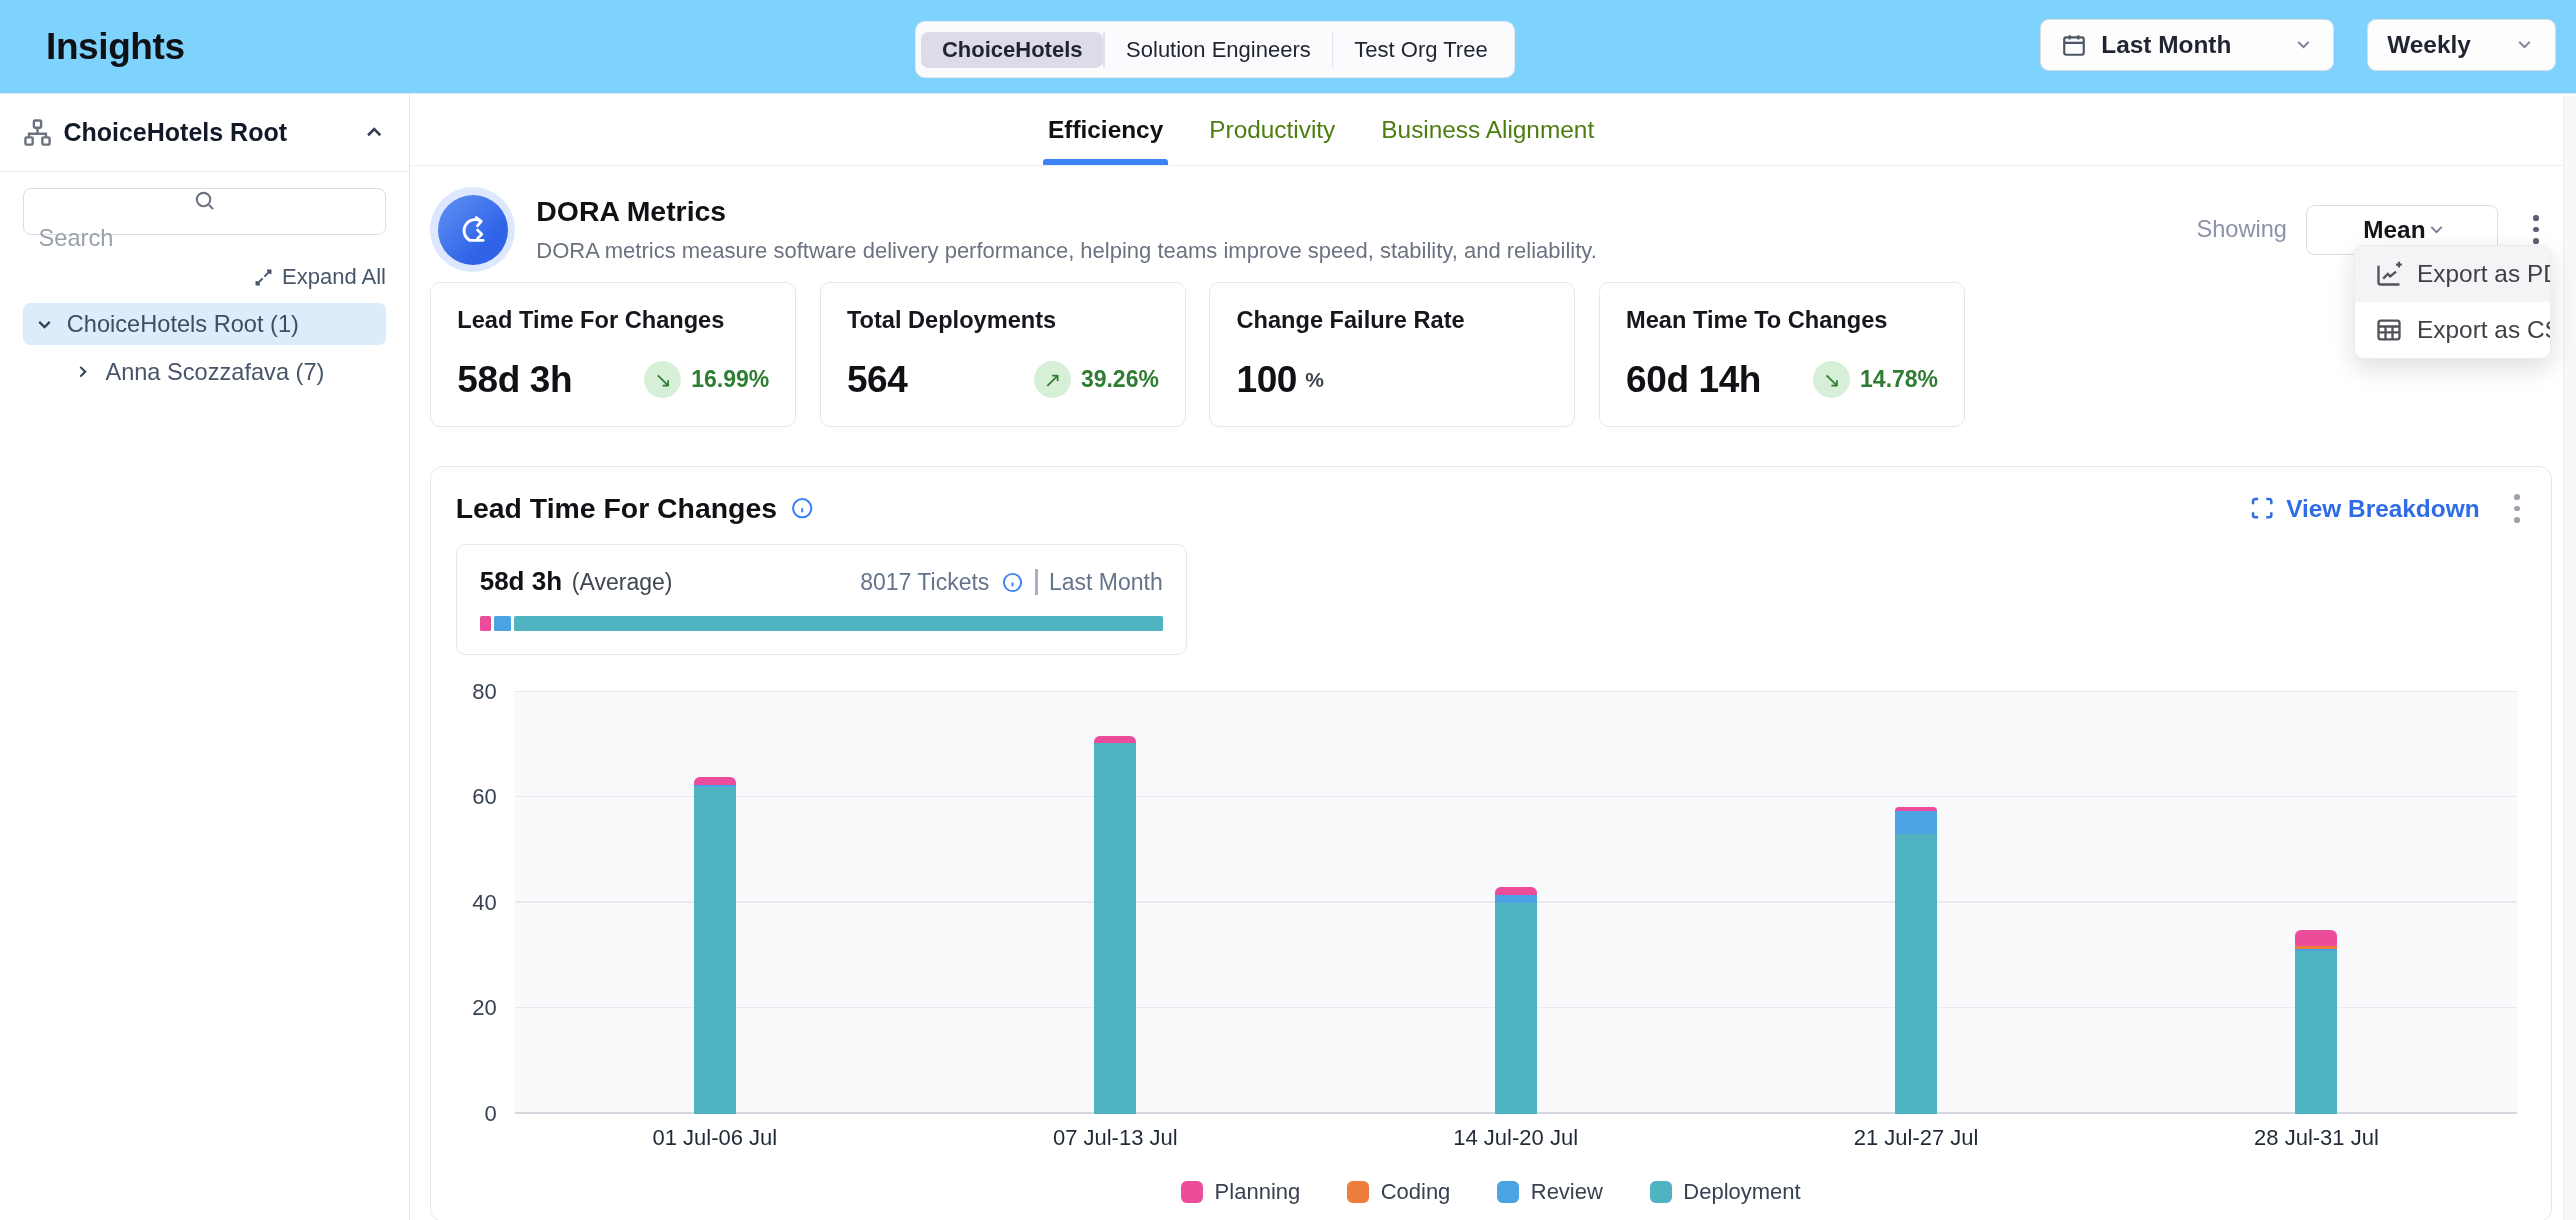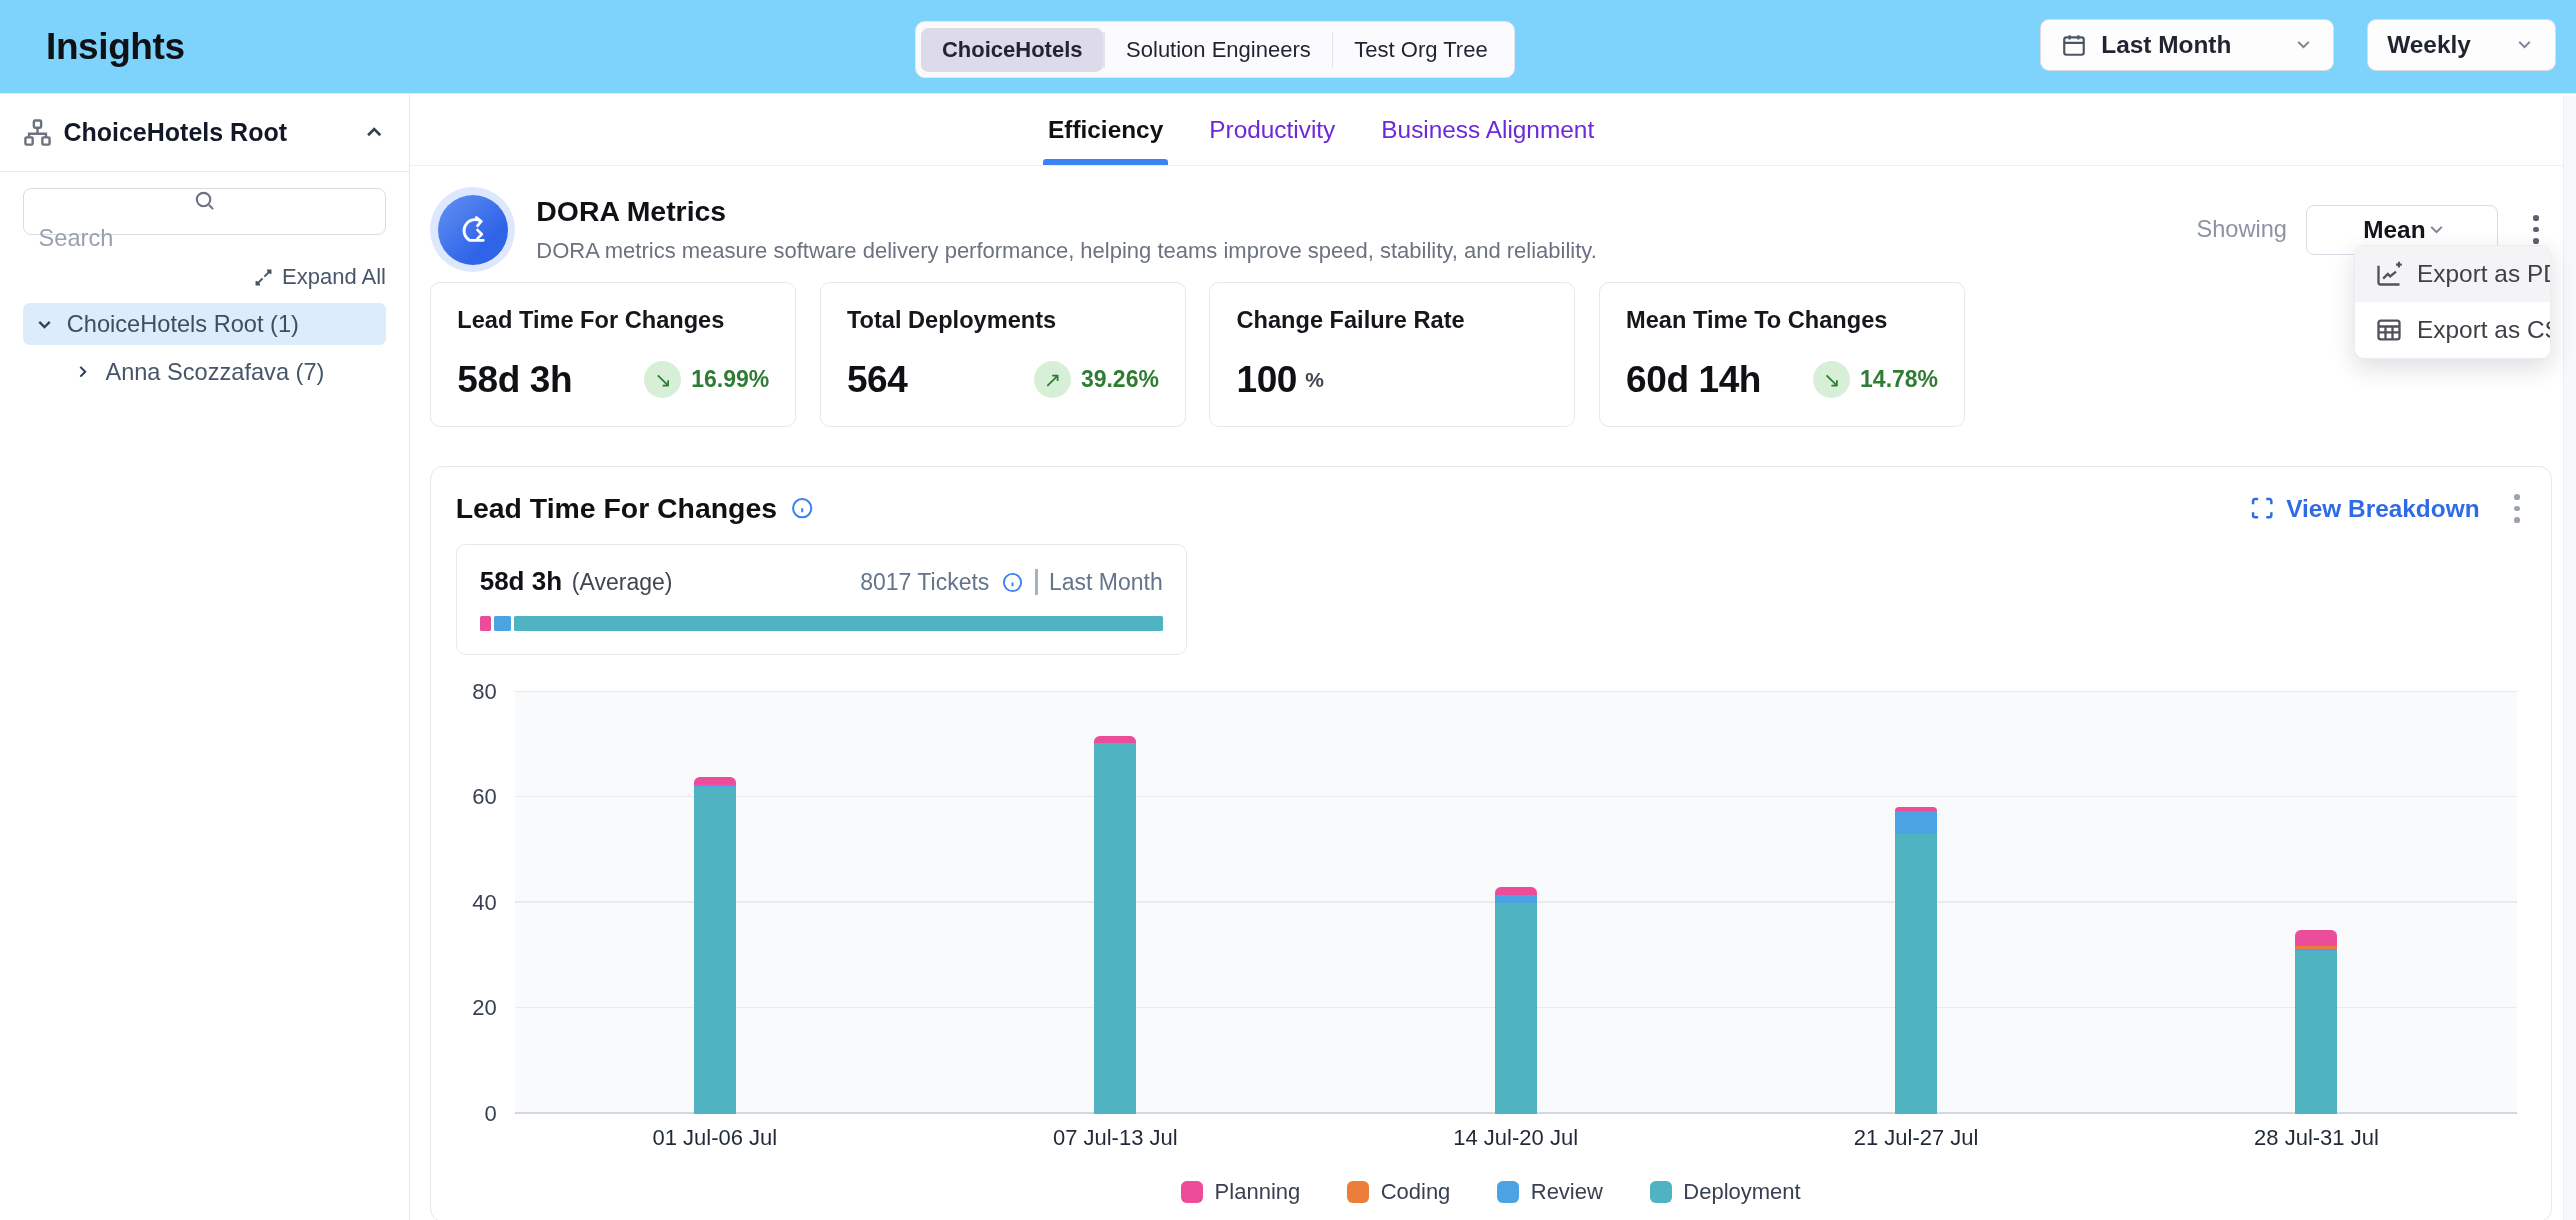--- a/index.html
+++ b/index.html
@@ -7,21 +7,21 @@
     font-family:"Liberation Sans", sans-serif; color:#18181b; }
   .app { position:relative; width:2576px; height:1221px; }
 
   
   .topbar { position:absolute; top:0; left:0; right:0; height:94px; background:#7dd3fc;
     border-bottom:1.6px solid #e5e7eb; }
   .app-title { position:absolute; left:46px; top:50%; transform:translateY(-50%);
     font-size:37px; font-weight:700; letter-spacing:-0.4px; color:#0f1115; }
   .segmented { position:absolute; left:915px; top:21px; height:57px; display:flex; align-items:center;
     background:#fbfbfd; border:1.6px solid #e6e6ef; border-radius:9.8px; padding:4.9px; }
-  .segment { display:flex; align-items:center; height:44px; padding:0 21px; font-size:22px;
+  .segment { display:flex; align-items:center; height:36px; padding:0 21px; font-size:22px;
     color:#1f2430; border-radius:7.3px; cursor:pointer; white-space:nowrap; }
   .segment.active { background:#dddbe9; font-weight:700; }
   .seg-divider { width:1.6px; height:36px; background:#e3e3ec; }
   .top-right { position:absolute; right:20.3px; top:18.7px; display:flex; gap:32.5px; }
   .select-box { display:flex; align-items:center; gap:14.6px; height:52px; padding:0 19.5px;
     border:1.6px solid #d9dbe5; border-radius:9px; background:#fdfdfe; }
   .select-box .val { font-size:24.4px; font-weight:600; color:#1f2430; }
   .select-box.period { width:294px; }
   .select-box.granularity { width:189px; justify-content:space-between; }
   .chev { width:21px; height:21px; color:#7c8294; flex:0 0 auto; }
@@ -49,21 +49,21 @@
   .tree-row { display:flex; align-items:center; gap:11.4px; height:42px; border-radius:6.5px;
     padding:0 11.4px; font-size:23.6px; color:#3f4c61; cursor:pointer; }
   .tree-row.selected { background:#ddecfb; }
   .tree-row.child { margin-top:6.5px; padding-left:50px; color:#475569; }
   .icon-tw { width:21px; height:21px; color:#334155; flex:0 0 auto; }
 
   
   .content { position:absolute; left:410px; top:94px; right:0; bottom:0; background:#fff; }
   .tabs-row { position:relative; height:72px; border-bottom:1.6px solid #eceef2; }
   .tabs { position:absolute; left:638px; top:0; height:100%; display:flex; gap:46px; }
-  .tab { position:relative; display:flex; align-items:center; font-size:24.4px; color:#6d28d9;
+  .tab { position:relative; display:flex; align-items:center; font-size:24.4px; color:#4d7c0f;
     cursor:pointer; font-weight:500; }
   .tab.active { font-weight:700; color:#0f1115; }
   .tab.active .underline { position:absolute; left:-4.9px; right:-4.9px; bottom:0; height:5.7px;
     background:#3b82f6; border-radius:3.3px 3.3px 0 0; }
 
   .section { padding:0 24.4px 0 20.3px; }
 
   
   .dora-header { display:flex; align-items:center; margin-top:21px; }
   .dora-icon-halo { width:85px; height:85px; border-radius:50%; background:#dde7fd;

